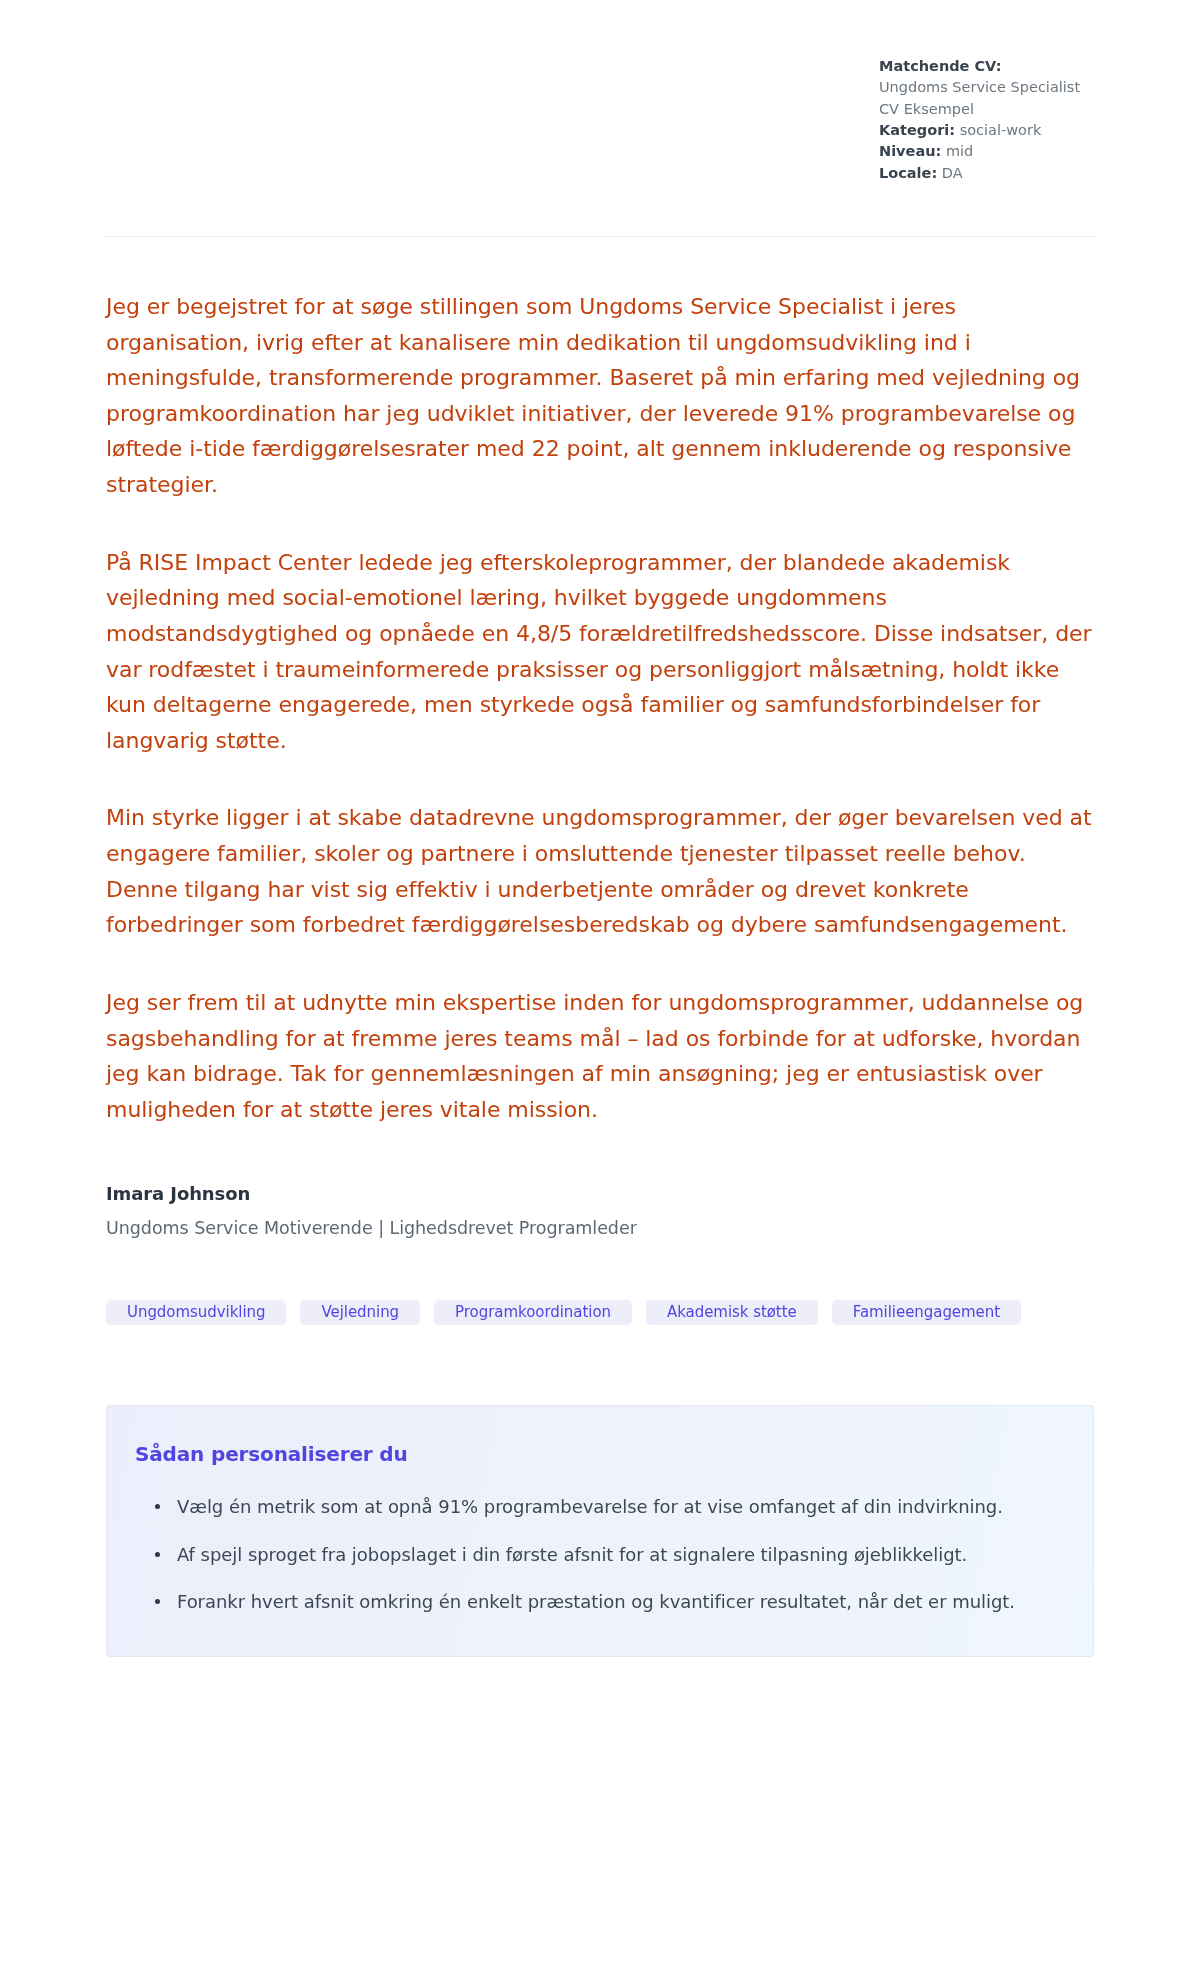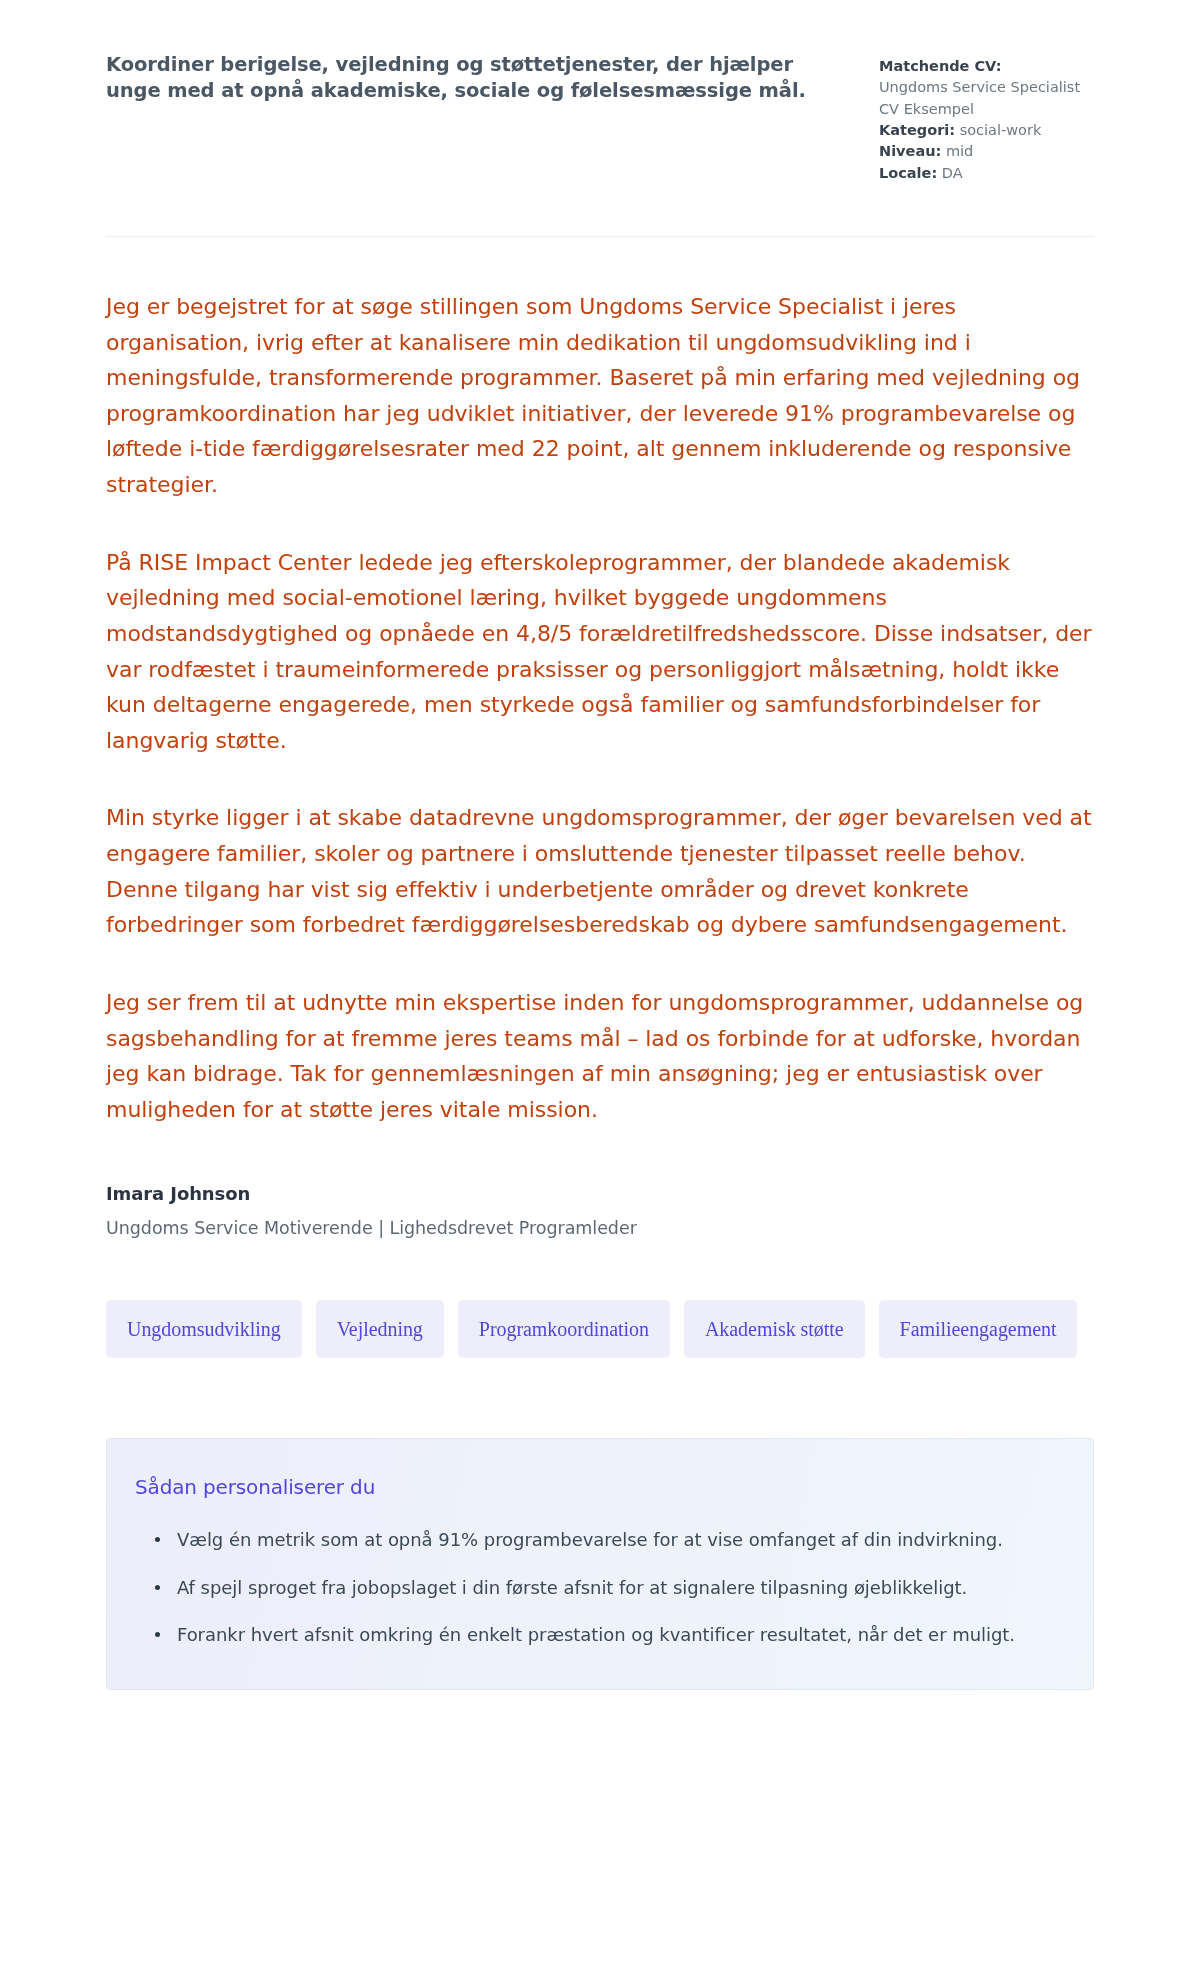--- a/index.html
+++ b/index.html
@@ -124,42 +124,41 @@
   .chips {
     display: flex;
     flex-wrap: wrap;
     gap: 14px;
     margin-top: 62px;
   }
 
   .chip {
     background: #eeeefb;
     color: #5145e0;
-    font-size: 20px;
+    font-size: 15px;
     line-height: 1;
-    padding: 19px 21px;
+    padding: 5px 21px;
     border-radius: 5px;
     white-space: nowrap;
     letter-spacing: -0.05px;
-    font-family: Liberation Serif, serif;
   }
 
   
   .tips {
     margin-top: 80px;
     background: linear-gradient(100deg, #eceefb 0%, #eef2fa 42%, #eff6fc 100%);
     border: 1px solid #e2e6f3;
     border-radius: 4px;
     padding: 36px 40px 40px 28px;
   }
 
   .tips-title {
     margin: 0 0 26px 0;
     font-size: 20px;
-    font-weight: 400;
+    font-weight: 700;
     color: #5145e0;
     letter-spacing: -0.15px;
   }
 
   .tips-list {
     margin: 0;
     padding: 0 0 0 28px;
     list-style: none;
   }
 
@@ -187,21 +186,20 @@
   }
 </style>
 </head>
 <body>
 
 <div class="page">
 
   <div class="header">
 
     <div class="header-left">
-      <p class="doc-subtitle">Koordiner berigelse, vejledning og støttetjenester, der hjælper unge med at opnå akademiske, sociale og følelsesmæssige mål.</p>
     </div>
 
     <div class="header-meta">
       <span class="meta-line">
         <span class="meta-key">Matchende CV:</span>
       </span>
       <span class="meta-line">Ungdoms Service Specialist CV Eksempel</span>
       <span class="meta-line">
         <span class="meta-key">Kategori:</span>
         <span>social-work</span>

